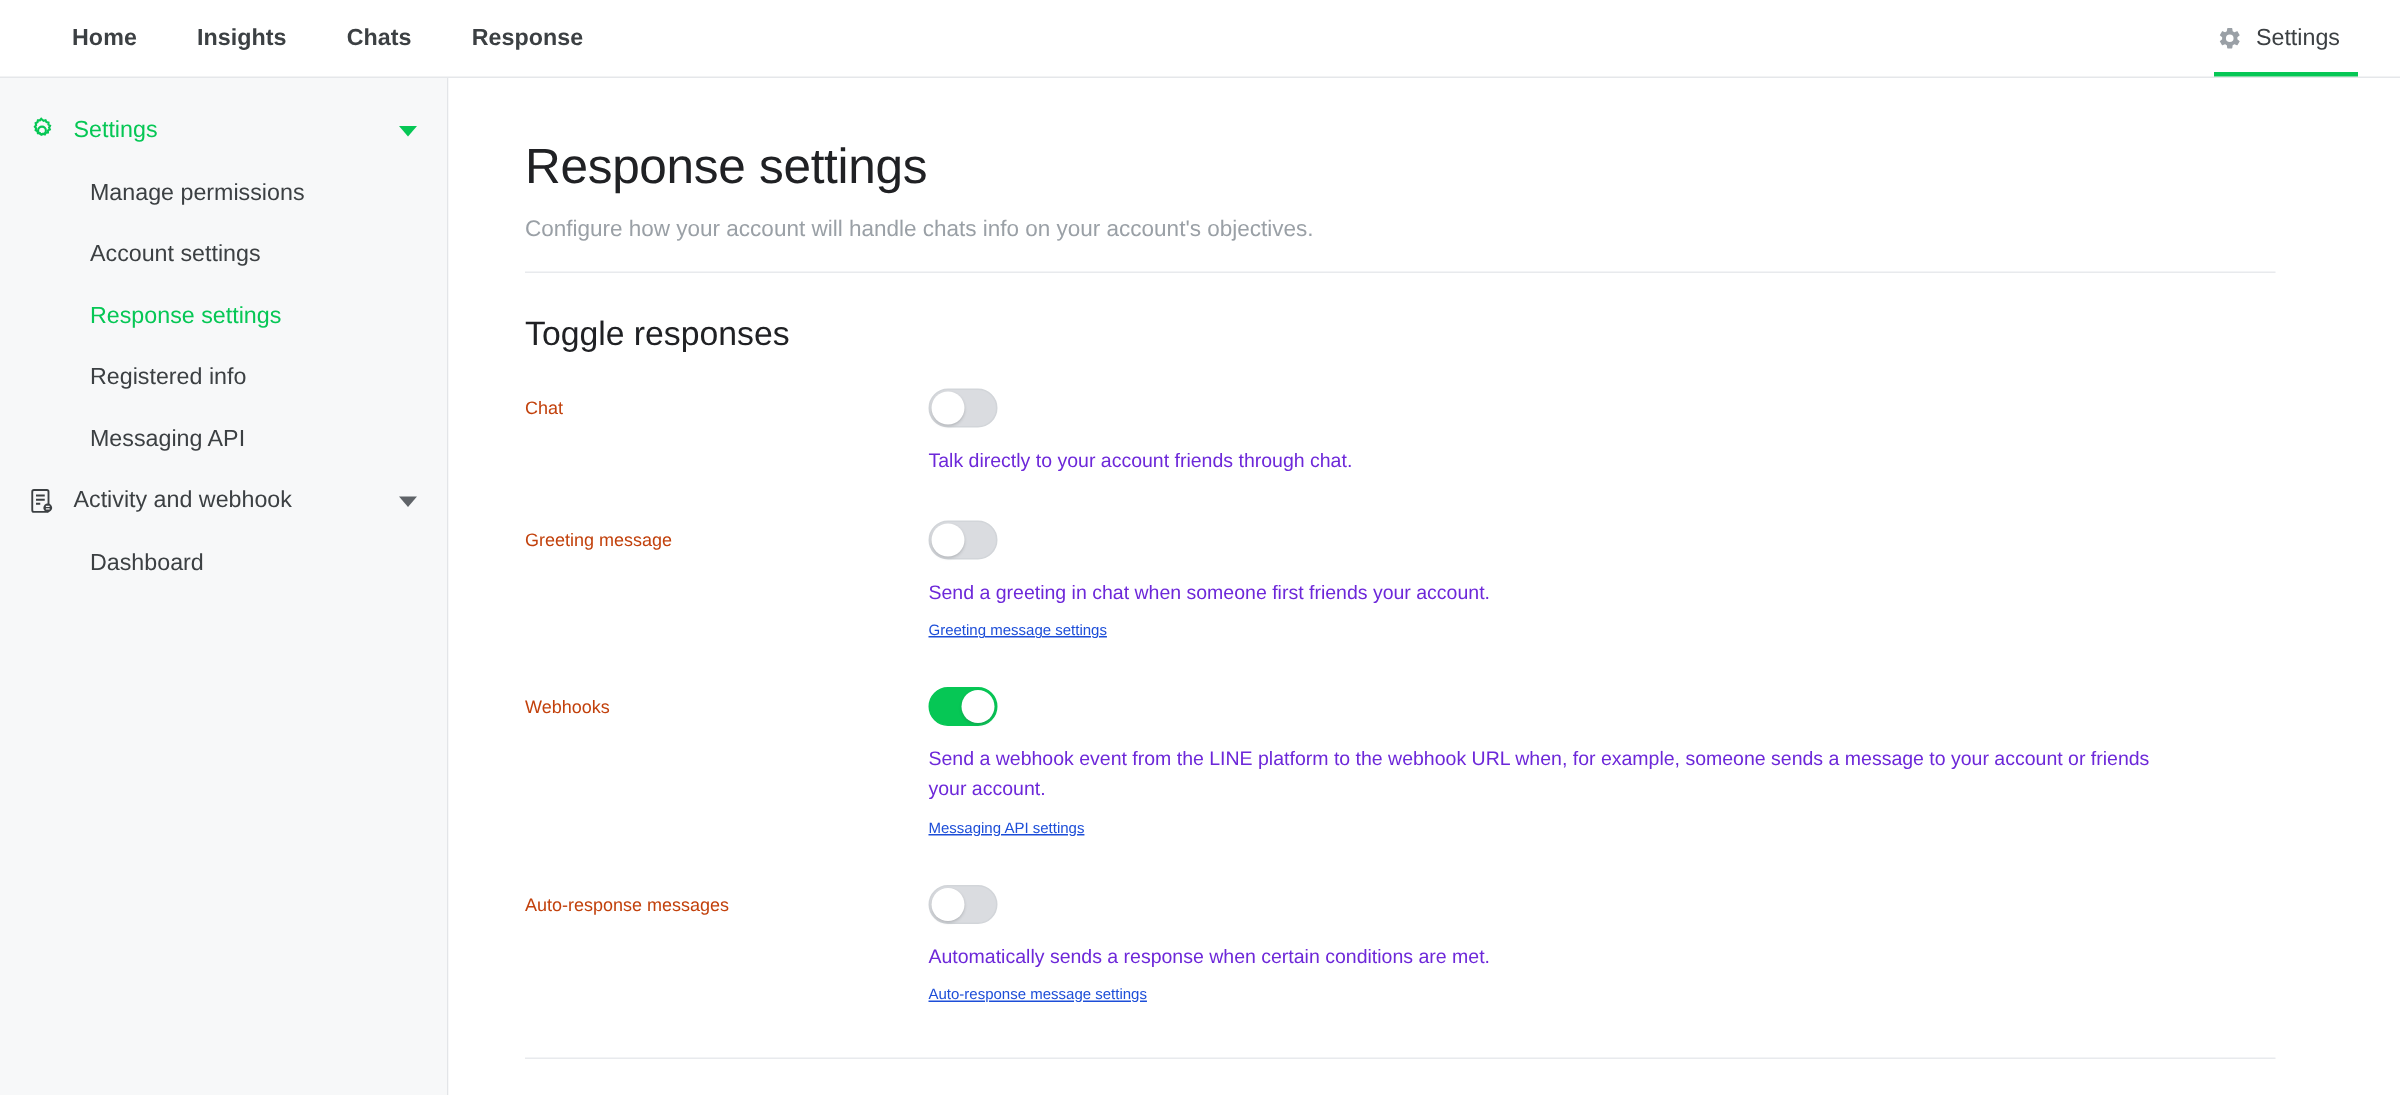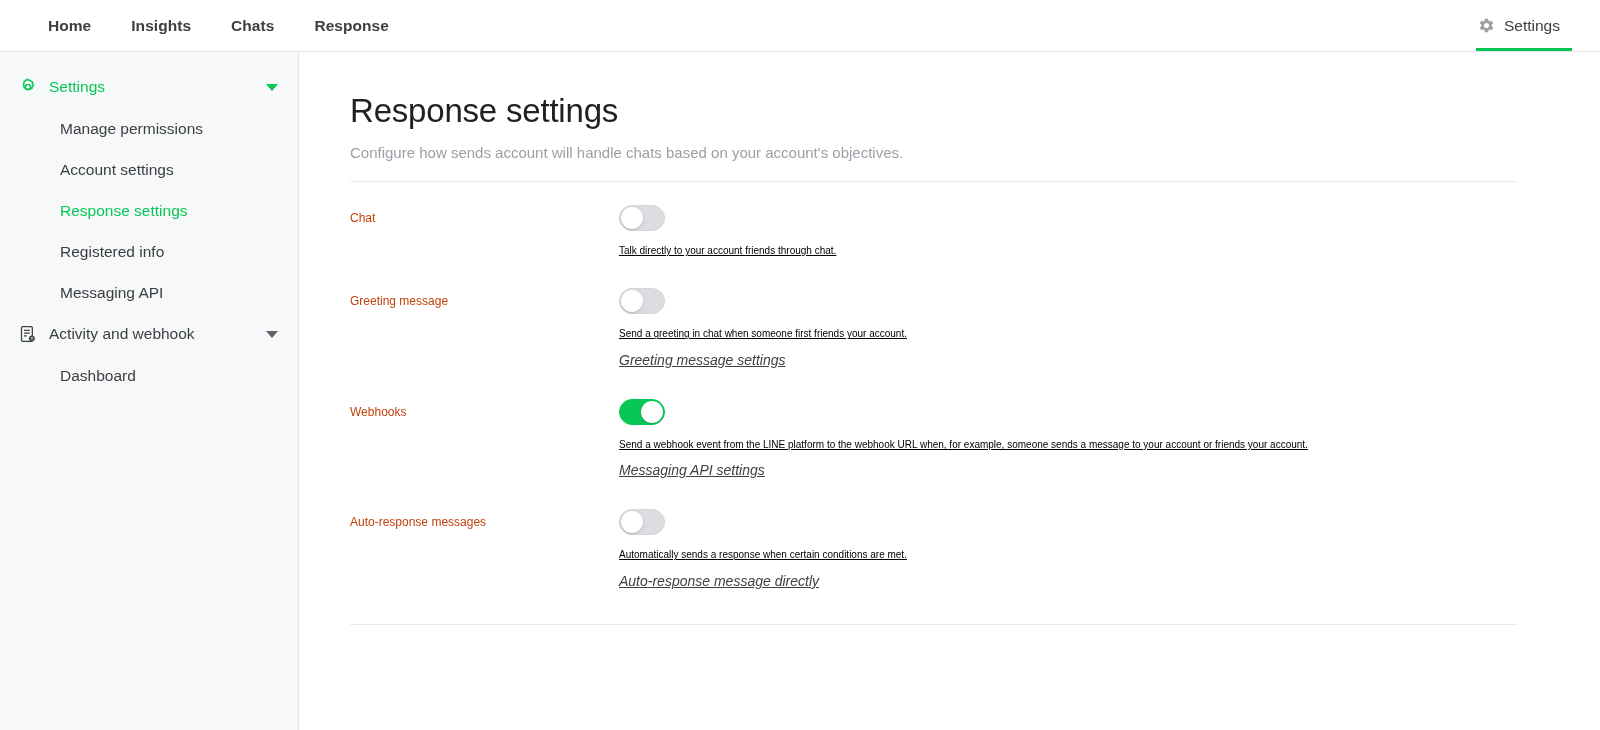--- a/index.html
+++ b/index.html
@@ -196,35 +196,33 @@
     background: #ffffff;
     box-shadow: 0 1px 2px rgba(60,64,67,0.25);
   }
   .switch.on {
     background: #06c755;
     border-color: #06c755;
   }
   .switch.on .knob { left: auto; right: 1px; }
 
   .desc {
-    font-size: 10px;
-    color: #000000;
+    font-size: 13px;
+    color: #6d28d9;
     margin-top: 12px;
     max-width: 835px;
     line-height: 1.55;
-    text-decoration: underline;
   }
   .link {
     display: inline-block;
-    font-size: 14px;
-    color: #404040;
+    font-size: 10px;
+    color: #1d4ed8;
     text-decoration: underline;
     margin-top: 10px;
     cursor: pointer;
-    font-style: italic;
   }
   .row + .row { margin-top: 27px; }
   .hr-bottom {
     height: 1px;
     background: #e8eaed;
     margin-top: 34px;
     width: 1167px;
   }
 </style>
 </head>
@@ -281,23 +279,24 @@
       <span class="g-label">Activity and webhook</span>
       <span class="caret grey"></span>
     </div>
 
     <div class="side-item">Dashboard</div>
   </div>
 
   <div class="main">
 
     <h1 class="page-title">Response settings</h1>
-    <div class="page-sub">Configure how sends account will handle chats based on your account's objectives.</div>
+    <div class="page-sub">Configure how your account will handle chats info on your account's objectives.</div>
     <div class="hr"></div>
 
+    <h2 class="section-title">Toggle responses</h2>
 
     <div class="rows">
 
       <div class="row">
         <div class="row-label">Chat</div>
         <div class="row-body">
           <span class="switch">
             <span class="knob"></span>
           </span>
           <div class="desc">Talk directly to your account friends through chat.</div>
@@ -326,21 +325,21 @@
         </div>
       </div>
 
       <div class="row">
         <div class="row-label">Auto-response messages</div>
         <div class="row-body">
           <span class="switch">
             <span class="knob"></span>
           </span>
           <div class="desc">Automatically sends a response when certain conditions are met.</div>
-          <a class="link">Auto-response message directly</a>
+          <a class="link">Auto-response message settings</a>
         </div>
       </div>
 
     </div>
 
     <div class="hr-bottom"></div>
   </div>
 </div>
 
 </body></html>

